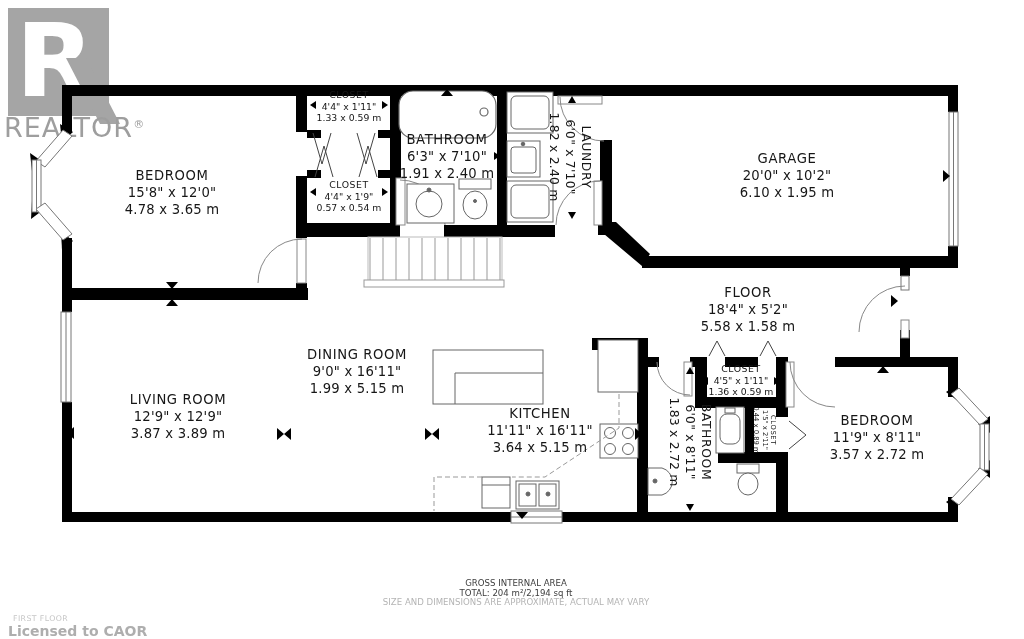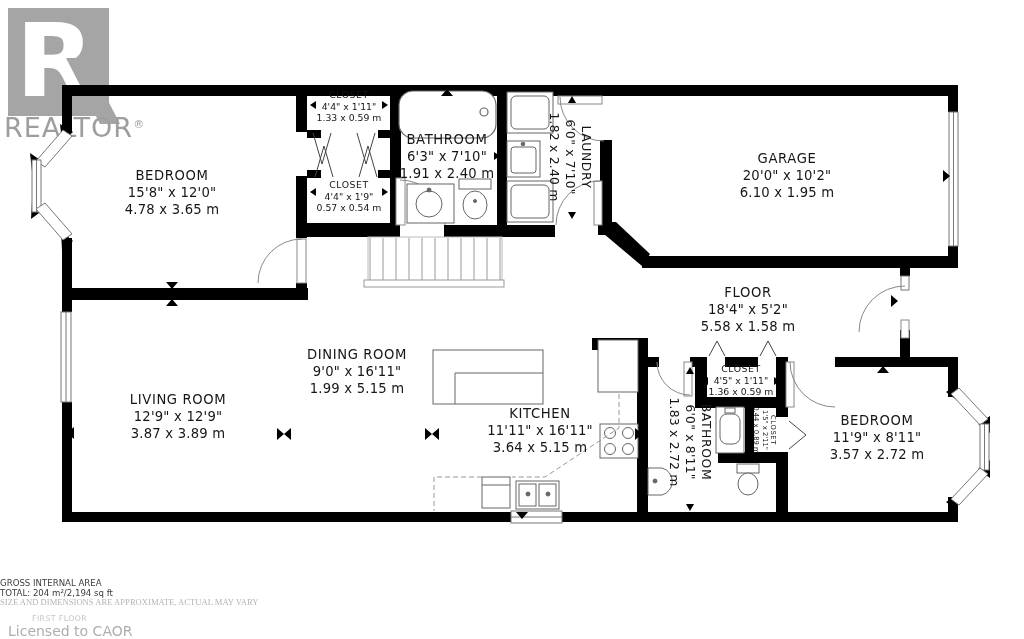--- a/index.html
+++ b/index.html
@@ -8,26 +8,26 @@
   .label{position:absolute;transform:translate(-50%,-50%);text-align:center;white-space:nowrap;
          color:#161616;font-size:13.2px;line-height:1.3;letter-spacing:.2px;}
   .label span{display:block;}
   .label .nm{letter-spacing:.6px;}
   .sm{font-size:9.3px;line-height:1.25;letter-spacing:0;}
   .v{transform:translate(-50%,-50%) rotate(90deg);font-size:12.4px;}
   .xs{font-size:6.8px;line-height:1.25;letter-spacing:0;}
   #watermark{position:absolute;left:8px;top:6px;width:170px;height:160px;}
   .brand{position:absolute;left:-4px;top:106px;font-size:27px;color:#9e9e9e;letter-spacing:1px;}
   .brand .reg{font-size:11px;vertical-align:9px;}
-  #footer{position:absolute;left:0;right:0;top:579px;text-align:left;
+  #footer{position:absolute;left:8px;right:0;top:579px;text-align:center;
           font-size:8.6px;line-height:1.13;color:#3d3d3d;}
-  #footer .dis{color:#b4b4b4;font-family:Liberation Serif, serif;}
+  #footer .dis{color:#b4b4b4;}
   #corner{position:absolute;left:8px;top:614px;}
-  #corner .fl{display:block;font-size:7.8px;color:#c6c6c6;margin-left:24px;letter-spacing:.4px;}
-  #corner .lic{display:block;font-size:14px;color:#aeaeae;}
+  #corner .fl{display:block;font-size:7.8px;color:#c6c6c6;margin-left:5px;letter-spacing:.4px;}
+  #corner .lic{display:block;font-size:14px;color:#aeaeae;font-weight:bold;}
 </style>
 </head>
 <body>
 
 <div id="plan">
 
   <div id="watermark">
     <svg width="170" height="160">
       <rect x="0" y="2" width="101" height="108" fill="#a5a5a5"></rect>
       <text x="47" y="90" font-family="DejaVu Sans, sans-serif" font-size="102" font-weight="bold" fill="#ffffff" text-anchor="middle">R</text>

